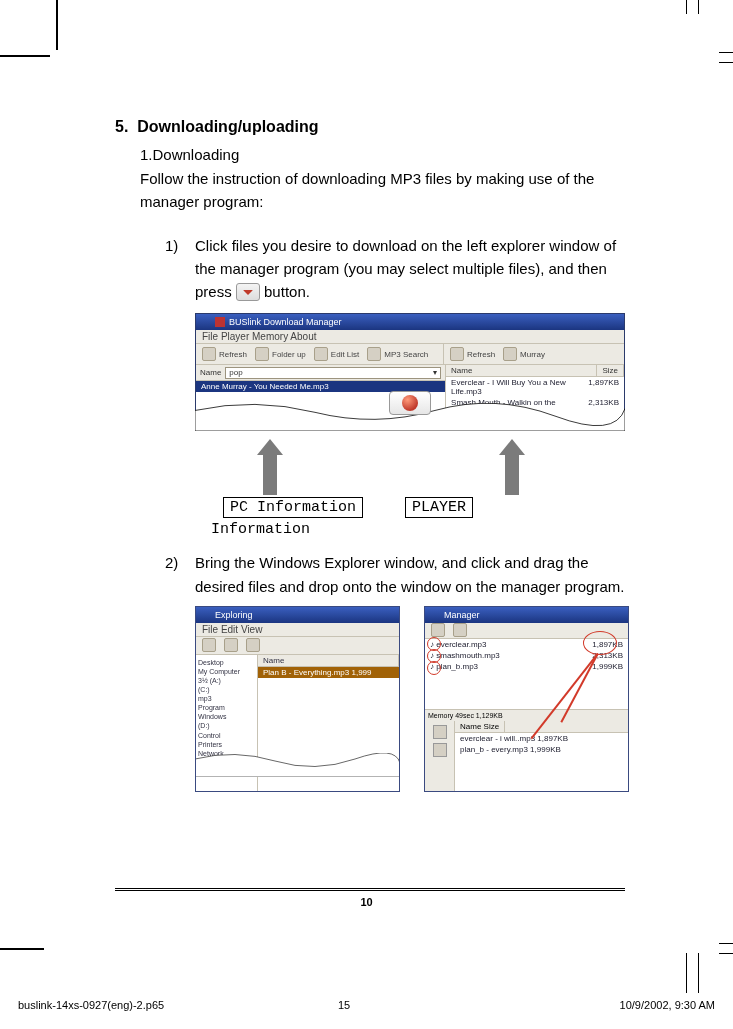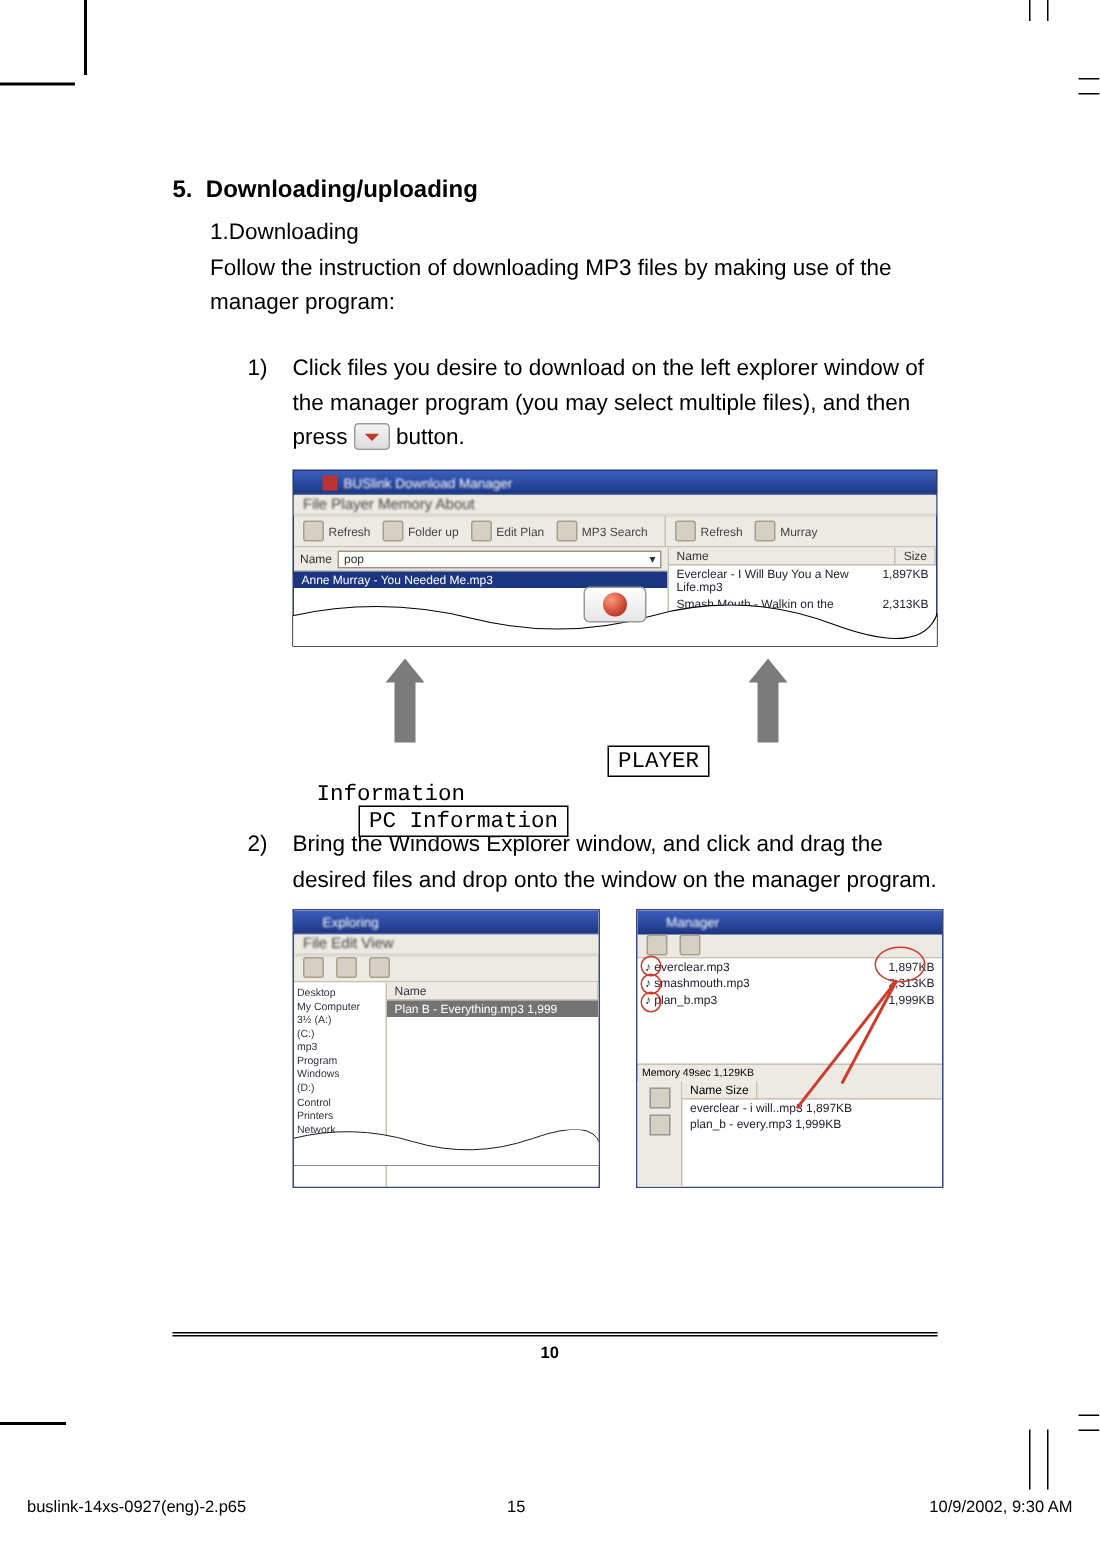--- a/index.html
+++ b/index.html
@@ -235,21 +235,21 @@
   .arrow-right { left: 310px; height: 42px; top: 0; }
   .label-box {
     position: absolute;
     font-family: "Courier New", monospace;
     font-size: 15px;
     border: 1px solid #000;
     background: #fff;
     padding: 1px 6px;
     white-space: nowrap;
   }
-  .label-left { left: 44px; top: 44px; margin-top: 40px; }
+  .label-left { left: 28px; top: 44px; }
   .label-right { left: 210px; top: 44px; }
   .label-below {
     position: absolute;
     left: 16px;
     top: 68px;
     font-family: "Courier New", monospace;
     font-size: 15px;
   }
 
   
@@ -385,21 +385,21 @@
           <span class="tb-btn">
               <span class="tb-ico"></span>
               <span>Refresh</span>
             </span>
           <span class="tb-btn">
               <span class="tb-ico"></span>
               <span>Folder up</span>
             </span>
           <span class="tb-btn">
               <span class="tb-ico"></span>
-              <span>Edit Plan</span>
+              <span>Edit List</span>
             </span>
           <span class="tb-btn">
               <span class="tb-ico"></span>
               <span>MP3 Search</span>
             </span>
         </div>
         <div class="tb-cell">
           <span class="tb-btn">
               <span class="tb-ico"></span>
               <span>Refresh</span>
@@ -491,21 +491,21 @@
           <div>  (D:)</div>
           <div>  Control</div>
           <div>  Printers</div>
           <div> Network</div>
           <div> Recycle</div>
         </div>
         <div class="files">
           <div class="hdr-row">
               <span style="flex:1">Name</span>
             </div>
-          <div class="list-row" style="background:#737373;color:#fff">Plan B - Everything.mp3     1,999</div>
+          <div class="list-row" style="background:#a16207;color:#fff">Plan B - Everything.mp3     1,999</div>
         </div>
       </div>
       <div class="status">1 object(s)</div>
       <div class="wave-cut" style="height:24px; bottom:14px;">
         <svg viewBox="0 0 205 24" preserveAspectRatio="none">
           <path d="M0,6 Q40,-4 80,8 T160,6 T205,10 L205,24 L0,24 Z" fill="#fff" stroke="#000" stroke-width="0.6"></path>
         </svg>
       </div>
     </div>
 

